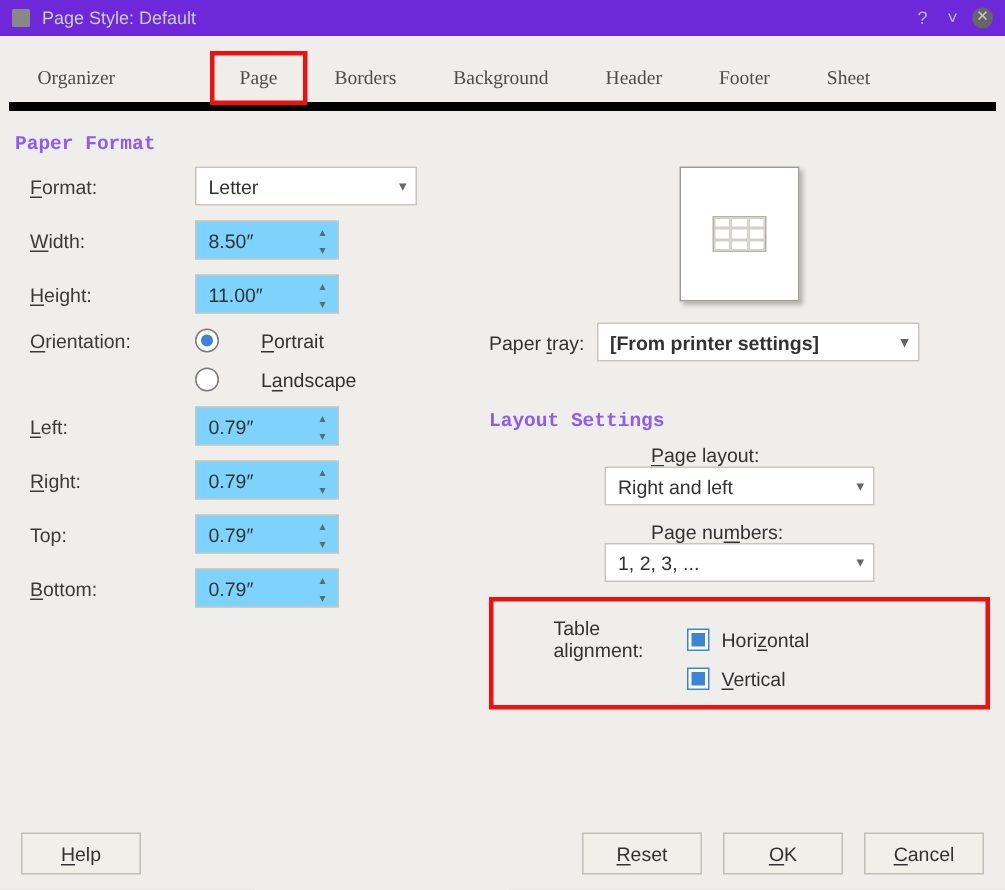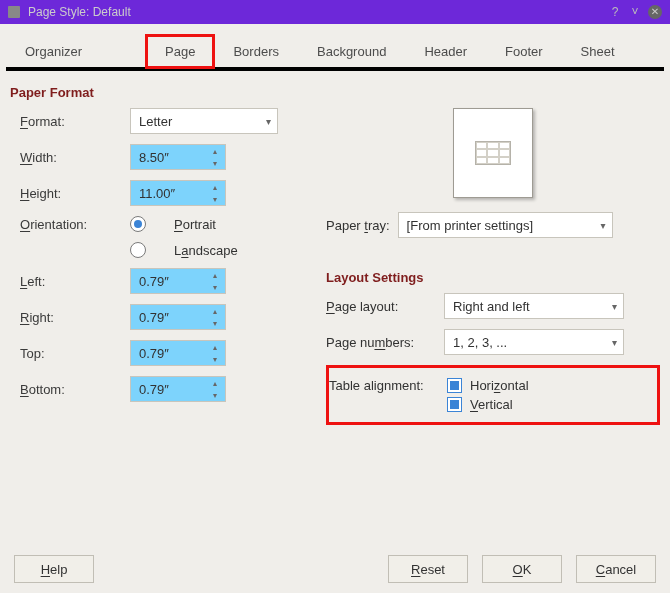--- a/index.html
+++ b/index.html
@@ -6,64 +6,64 @@
 body { font-family: "Segoe UI", "Liberation Sans", Arial, sans-serif; font-size: 13px; color: #323232; background: #dcdad5; width: 670px; height: 593px; overflow: hidden; }
 
 .titlebar { background: #6d28d9; color: #cccccc; height: 24px; display: flex; align-items: center; padding: 0 8px; font-size: 12px; }
 .titlebar .ticon { width: 12px; height: 12px; background: #888; margin-right: 8px; border-radius: 1px; }
 .titlebar .spacer { flex: 1; }
 .titlebar .wbtn { width: 14px; height: 14px; margin-left: 6px; color: #bbb; display: flex; align-items: center; justify-content: center; }
 .titlebar .close { border-radius: 50%; background: #666; color: #ccc; font-size: 10px; line-height: 1; }
 
 .window-body { background: #f0eeea; height: 569px; padding: 6px 6px 8px 6px; display: flex; flex-direction: column; }
 
-.tabs { display: flex; border-bottom: 4px solid #000000; margin: 4px 0 0 0; }
+.tabs { display: flex; border-bottom: 6px solid #000000; margin: 4px 0 0 0; font-family: Liberation Serif, serif; }
 .tab { padding: 8px 18px; color: #4c4c4c; cursor: default; border: 1px solid transparent; border-bottom: none; position: relative; top: 1px; background: transparent; }
 .tab.active { background: #f0eeea; border: 1px solid #c9c6bf; border-bottom: 1px solid #f0eeea; }
 .tab.highlight-red { outline: 3px solid #e11; outline-offset: -2px; margin-left: 45px; }
 
 .content { flex: 1; padding: 12px 4px 0 4px; display: flex; flex-direction: column; }
 
-.section-title { font-weight: 600; color: #7f1d1d; margin: 2px 0 8px 0; }
+.section-title { font-weight: 600; color: #8b5cf6; margin: 2px 0 8px 0; font-family: Liberation Mono, monospace; }
 
 .cols { display: flex; }
 .leftcol { width: 300px; }
 .rightcol { flex: 1; padding-left: 16px; }
 
 .row { display: flex; align-items: center; margin-bottom: 10px; gap: 20px; }
 .lbl { width: 100px; padding-left: 10px; color: #3a3a3a; }
 .u { text-decoration: underline; text-decoration-thickness: 1px; text-underline-offset: 2px; }
 
 .combo { position: relative; width: 148px; height: 26px; border: 1px solid #c8c5bc; background: #ffffff; display: flex; align-items: center; padding: 0 20px 0 8px; }
 .combo .chev { position: absolute; right: 6px; top: 50%; transform: translateY(-50%); color: #666; font-size: 10px; }
-.combo.wide { width: 215px; }
+.combo.wide { width: 215px; font-weight: bold; }
 
 .spinb { width: 96px; height: 26px; border: 1px solid #c8c5bc; background: #7dd3fc; display: flex; align-items: center; padding: 0 22px 0 8px; position: relative; }
 .spinb .arrows { position: absolute; right: 2px; top: 1px; bottom: 1px; width: 16px; display: flex; flex-direction: column; justify-content: space-between; color: #666; font-size: 8px; }
 .spinb .arrows span { height: 10px; display: flex; align-items: center; justify-content: center; }
 
 .radio { width: 16px; height: 16px; border: 1px solid #7a7a7a; border-radius: 50%; margin-right: 8px; display: inline-flex; align-items: center; justify-content: center; background: #fff; }
 .radio.checked::after { content: ""; width: 8px; height: 8px; border-radius: 50%; background: #3b84d6; }
 
 .check { width: 15px; height: 15px; border: 1px solid #3b84d6; background: #fff; margin-right: 8px; display: inline-flex; align-items: center; justify-content: center; }
 .check.checked::after { content: ""; width: 9px; height: 9px; background: #3b84d6; }
 
 .preview { width: 80px; height: 90px; border: 1px solid #9e9b93; background: #fff; box-shadow: 2px 2px 3px rgba(0,0,0,0.25); margin: 0 auto 14px auto; display: flex; align-items: center; justify-content: center; }
 .preview-inner { width: 36px; height: 24px; display: grid; grid-template-columns: repeat(3,1fr); grid-template-rows: repeat(3,1fr); border: 1px solid #b5b2a9; }
 .preview-inner div { border: 0.5px solid #d3d0c7; }
 
 .tray-row { display: flex; align-items: center; margin-bottom: 18px; gap: 8px; }
 .tray-row .tlbl { flex-shrink: 0; }
 
-.layout-row { display: flex; align-items: center; margin-bottom: 10px; }
+.layout-row { display: flex; align-items: center; margin-bottom: 10px; flex-direction: column; }
 .layout-row .llbl { width: 118px; }
 
 .table-align-box { border: 3px solid #e11; padding: 6px 4px 6px 0; margin-top: 2px; }
 .ta-row { display: flex; align-items: center; margin: 4px 0; }
-.ta-row .talbl { width: 118px; }
+.ta-row .talbl { width: 129px; padding-left: 40px; }
 
 .footer { margin-top: auto; padding: 10px 4px 2px 4px; display: flex; }
 .btn { min-width: 80px; height: 28px; border: 1px solid #c1beb5; background: #f1efe9; display: flex; align-items: center; justify-content: center; cursor: default; }
 .footer .gap { flex: 1; }
 .footer .btn + .btn { margin-left: 14px; }
 </style>
 </head>
 <body>
 
 <div class="titlebar">

